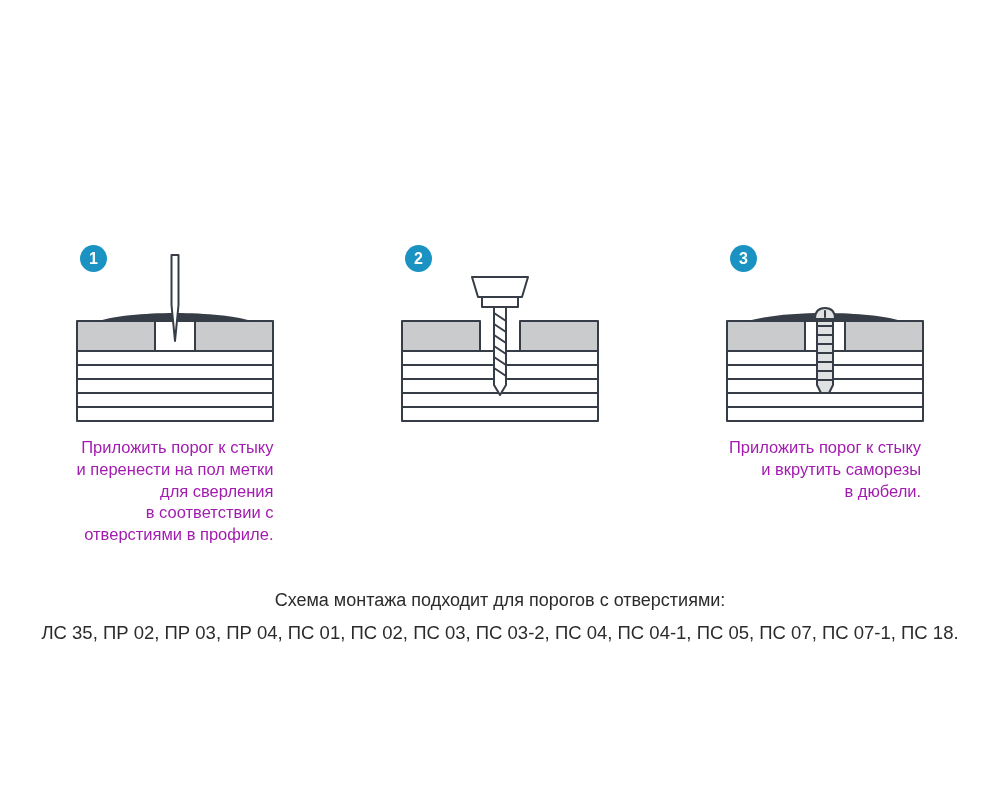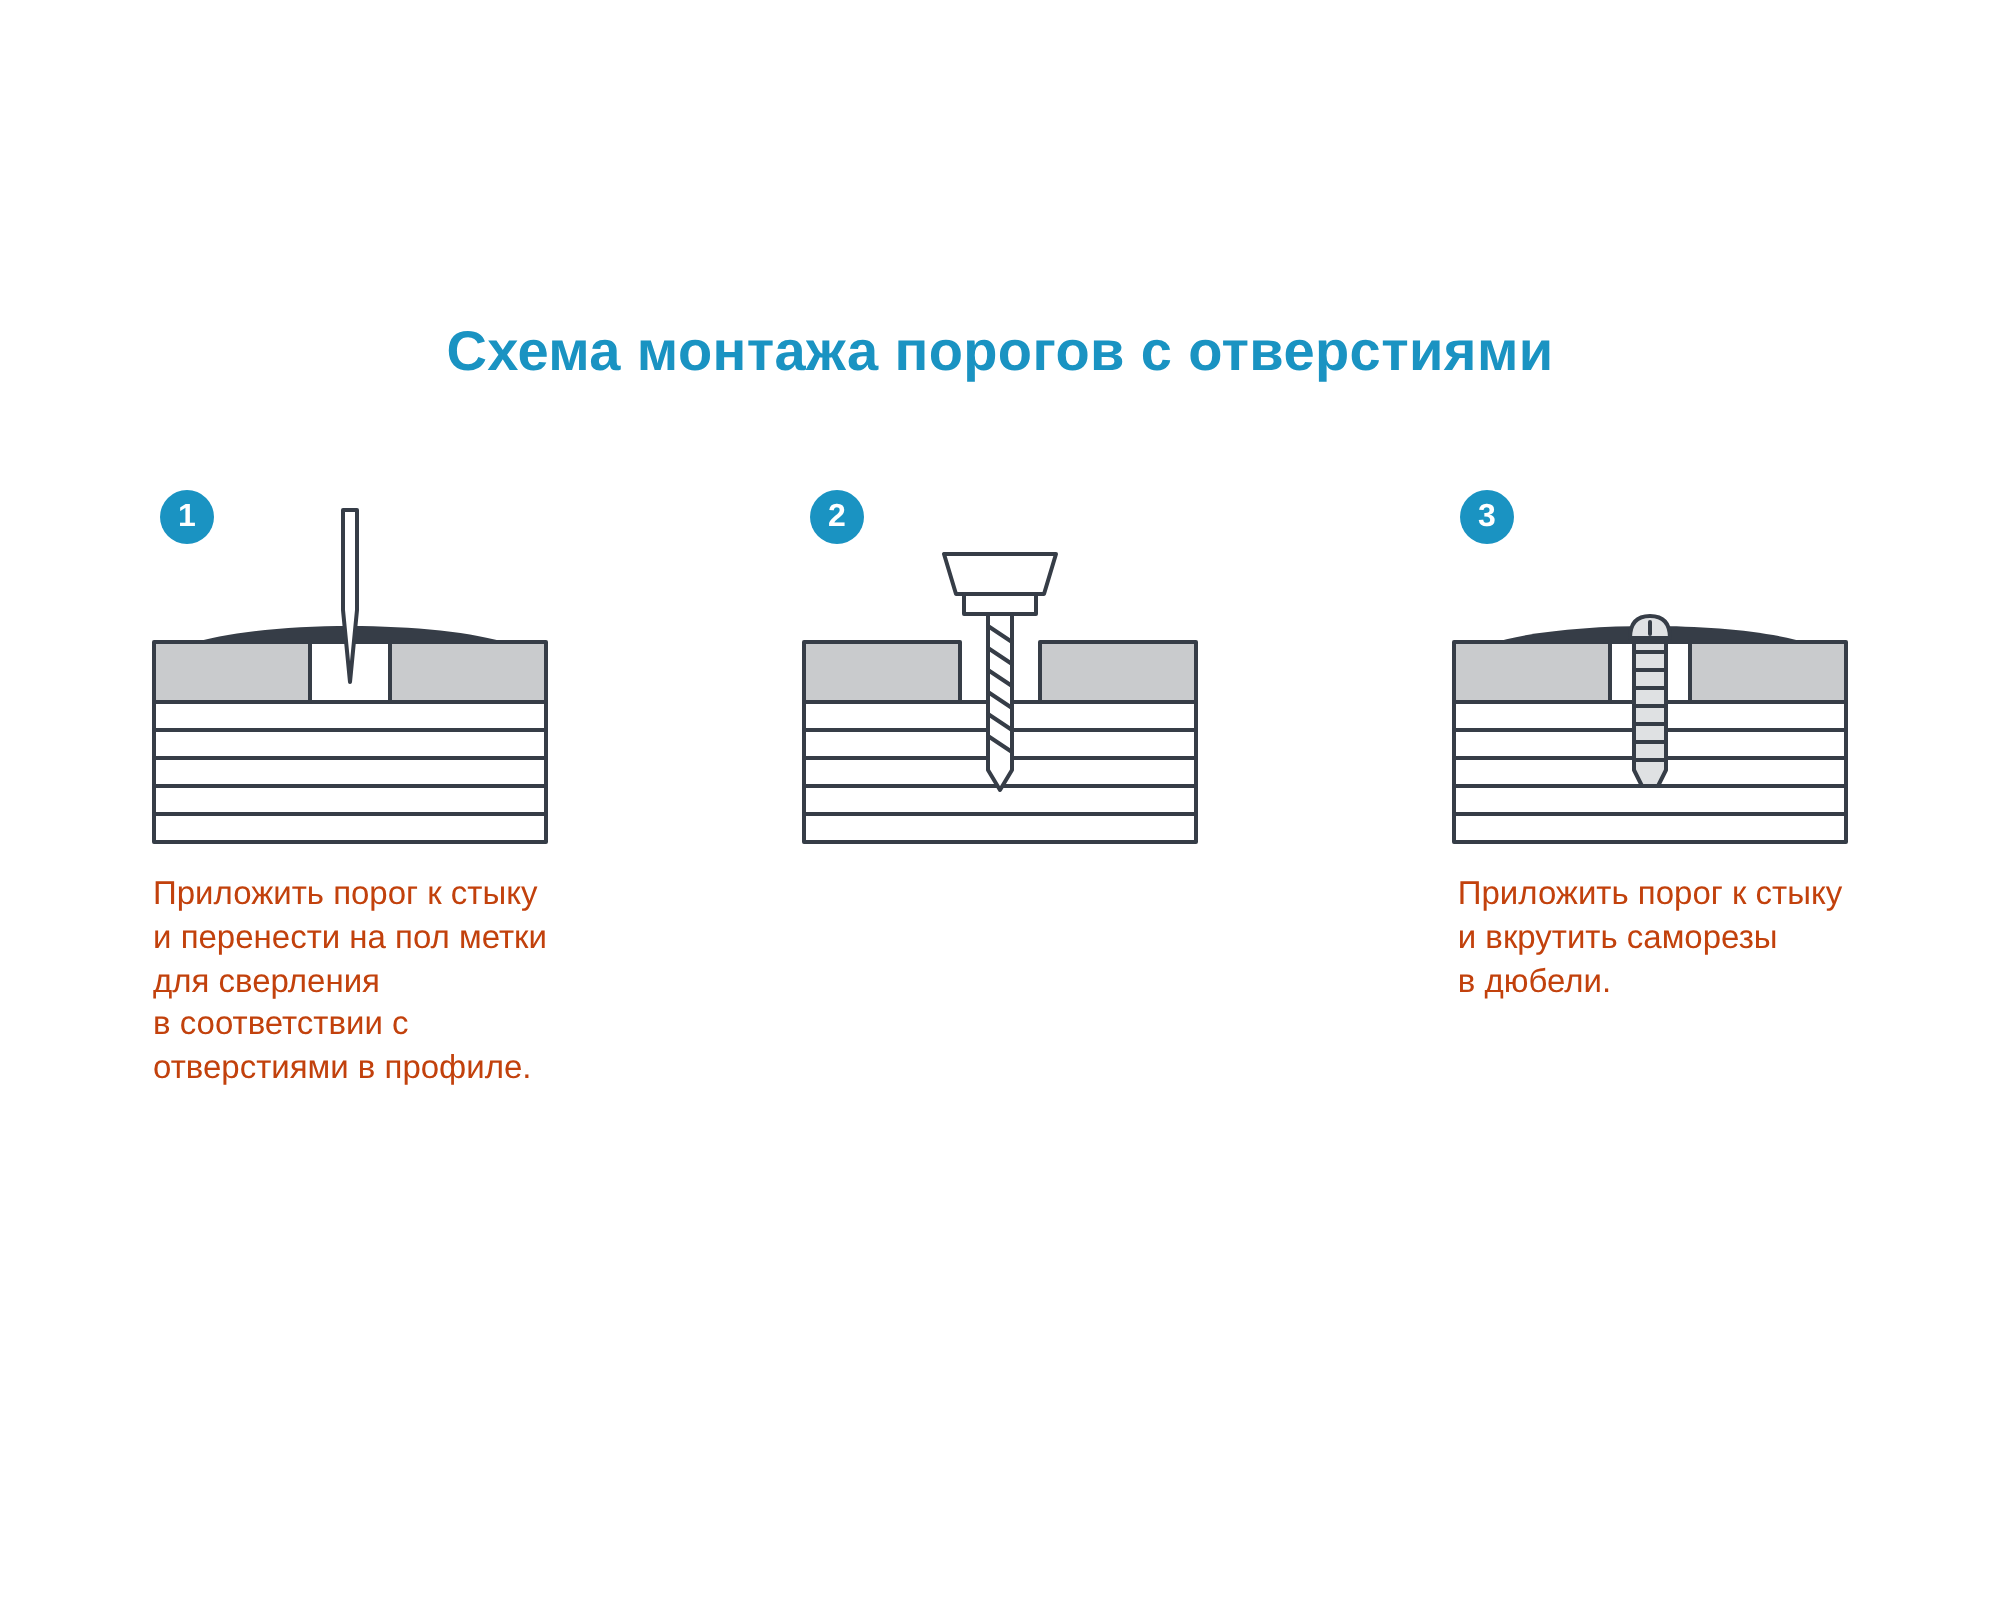--- a/index.html
+++ b/index.html
@@ -34,22 +34,22 @@
   }
   .step-badge{
     position:absolute; left:30px; top:0;
     width:27px; height:27px; border-radius:50%;
     background:var(--accent); color:#fff;
     font-size:16px; font-weight:700;
     display:flex; align-items:center; justify-content:center;
   }
   .step-figure{ margin-top:8px; display:block; }
   .step-caption{
-    margin:12px 0 0; text-align:left; white-space:pre-line;
-    font-size:16.5px; line-height:1.32; color:#c2410c;
+    margin:12px 0 0; text-align:right; white-space:pre-line;
+    font-size:16.5px; line-height:1.32; color:#a21caf;
   }
 
   .footer{
     position:absolute; top:590px; left:0; width:1000px;
     text-align:center; color:#2b2b2b;
   }
   .footer-intro{ margin:0; font-size:18px; }
   .footer-models{ margin:11px 0 0; font-size:18.5px; }
 
   
@@ -57,21 +57,20 @@
   .fg{ fill:var(--fill-gray); stroke:var(--line); stroke-width:2; stroke-linejoin:round; }
   .fl{ fill:var(--fill-light); stroke:var(--line); stroke-width:2; stroke-linejoin:round; }
   .fd{ fill:var(--line); stroke:none; }
   .ln{ stroke:var(--line); stroke-width:2; fill:none; stroke-linecap:round; }
 </style>
 </head>
 <body>
 
 <div class="canvas">
 
-  <h1 class="title">Схема монтажа порогов с отверстиями</h1>
 
   <div class="steps">
 
     <div class="step">
       <div class="step-badge">
         <span>1</span>
       </div>
       <svg class="step-figure" width="200" height="172" viewBox="0 0 200 172">
         <rect class="fw" x="2" y="98" width="196" height="70"></rect>
         <g class="ln">
@@ -152,14 +151,18 @@
         <path class="fl" d="M90 66 Q90 55 100 55 Q110 55 110 66 Z"></path>
         <line class="ln" x1="100" y1="58" x2="100" y2="64"></line>
       </svg>
       <p class="step-caption">Приложить порог к стыку
 и вкрутить саморезы
 в дюбели.</p>
     </div>
 
   </div>
 
+  <div class="footer">
+    <p class="footer-intro">Схема монтажа подходит для порогов с отверстиями:</p>
+    <p class="footer-models">ЛС 35, ПР 02, ПР 03, ПР 04, ПС 01, ПС 02, ПС 03, ПС 03-2, ПС 04, ПС 04-1, ПС 05, ПС 07, ПС 07-1, ПС 18.</p>
+  </div>
 
 </div>
 
 </body></html>

